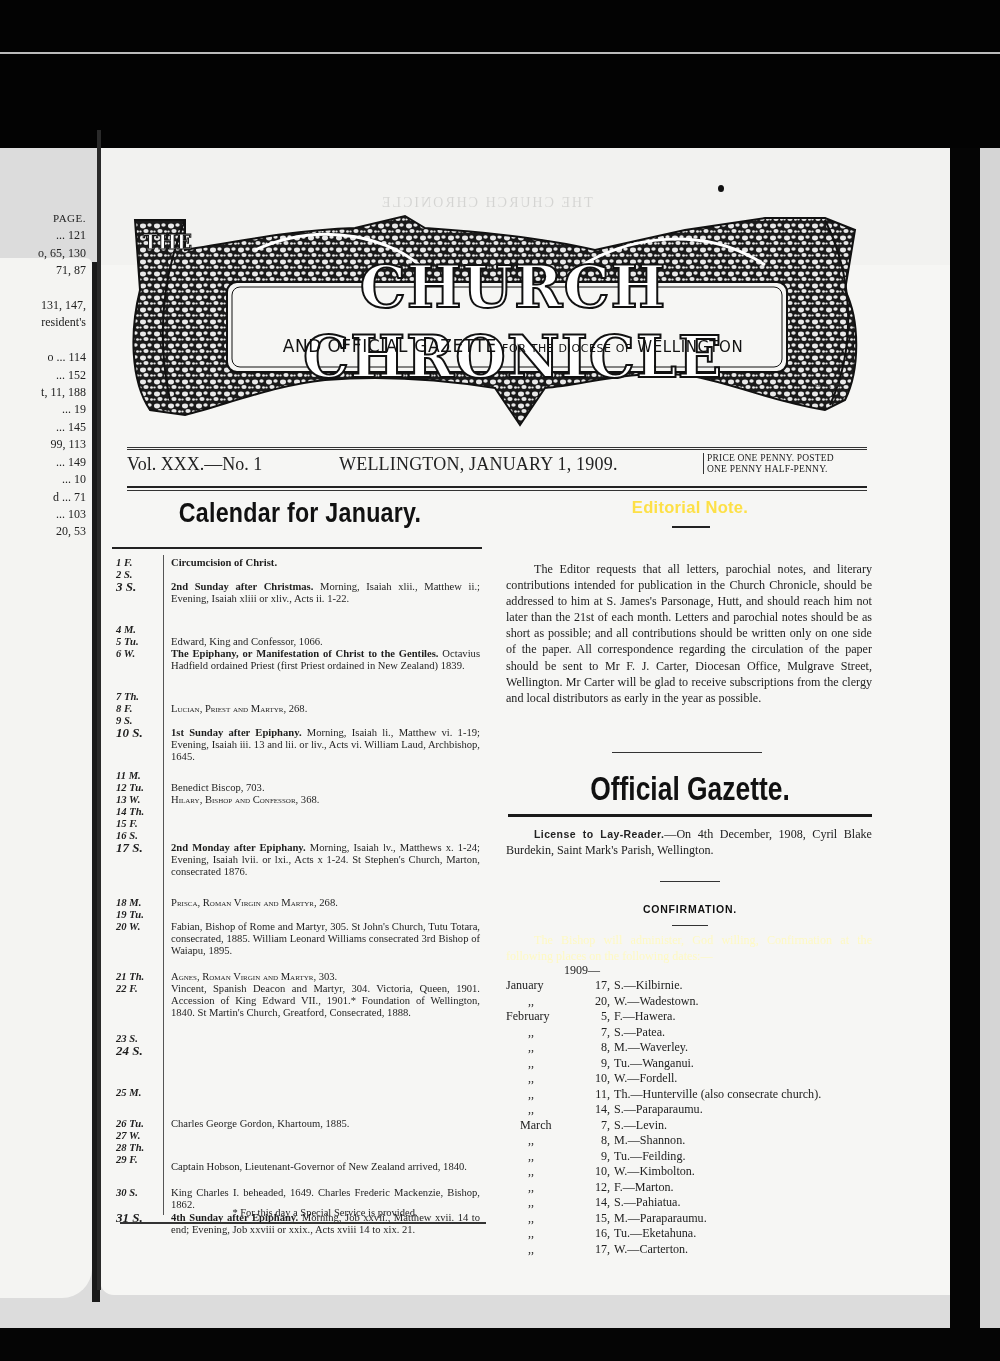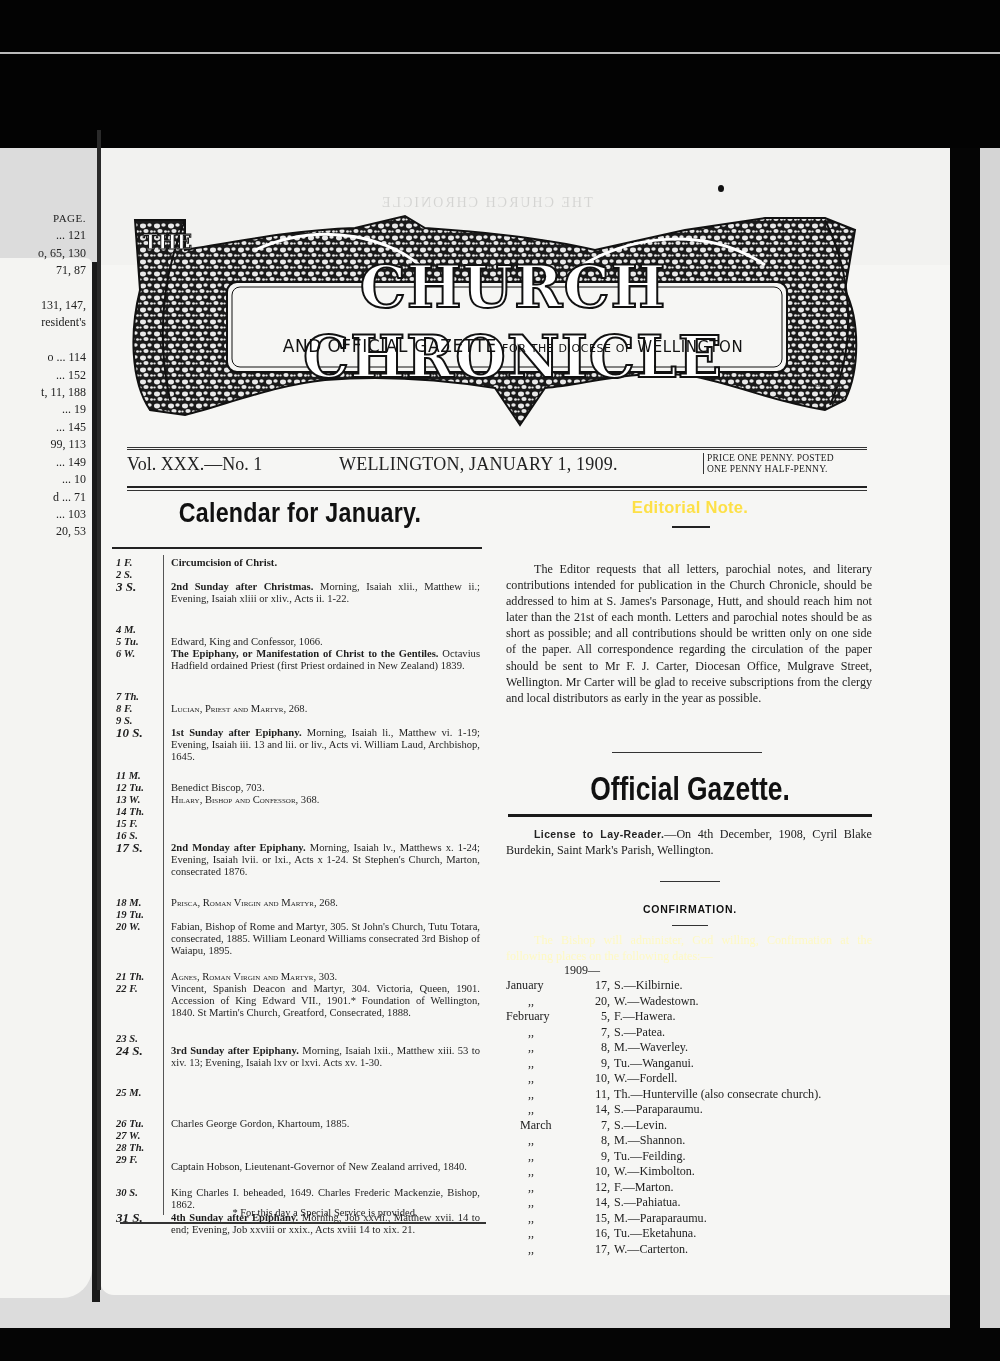--- a/index.html
+++ b/index.html
@@ -260,21 +260,20 @@
   </div>
   <div class="cal-row" style="top:426px">
     <span class="cal-day">22 F.</span>
     <span class="cal-text"><span>Vincent, Spanish Deacon and Martyr, 304. Victoria, Queen, 1901. Accession of King Edward VII., 1901.* Foundation of Wellington, 1840. St Martin's Church, Greatford, Consecrated, 1888.</span></span>
   </div>
   <div class="cal-row" style="top:476px">
     <span class="cal-day">23 S.</span>
   </div>
   <div class="cal-row" style="top:488px">
     <span class="cal-day sun">24 S.</span>
-    <span class="cal-text"><span class="b">3rd Sunday after Epiphany.</span> <span>Morning, Isaiah lxii., Matthew xiii. 53 to xiv. 13; Evening, Isaiah lxv or lxvi. Acts xv. 1-30.</span></span>
   </div>
   <div class="cal-row" style="top:530px">
     <span class="cal-day">25 M.</span>
   </div>
   <div class="cal-row" style="top:561px">
     <span class="cal-day">26 Tu.</span>
     <span class="cal-text"><span>Charles George Gordon, Khartoum, 1885.</span></span>
   </div>
   <div class="cal-row" style="top:573px">
     <span class="cal-day">27 W.</span>

